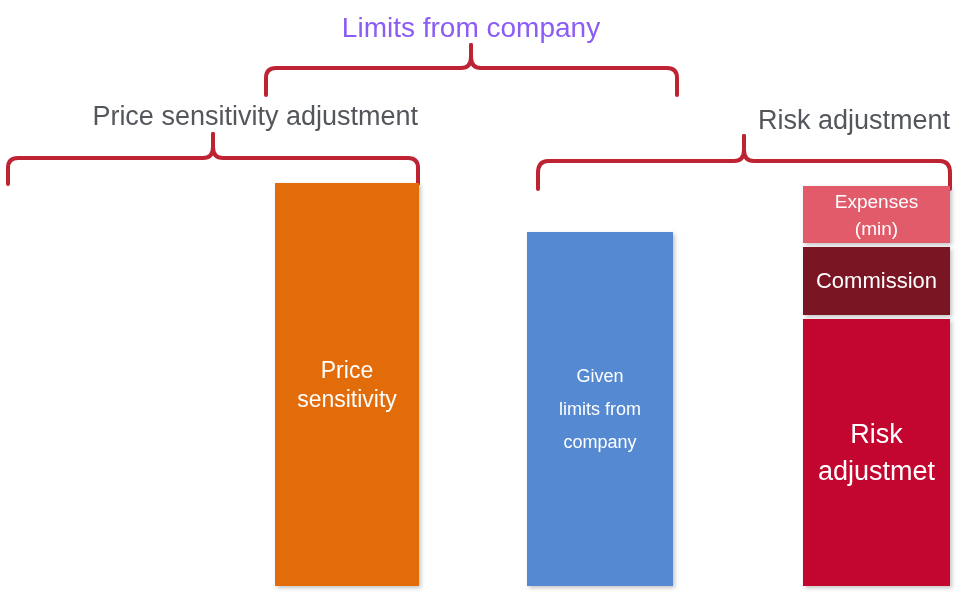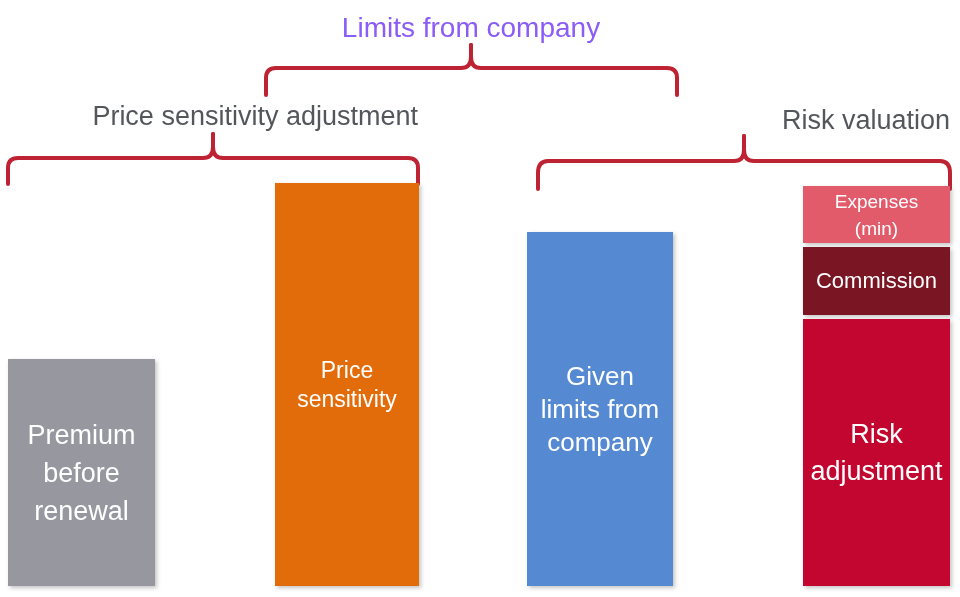--- a/index.html
+++ b/index.html
@@ -47,56 +47,51 @@
     display: flex;
     align-items: center;
     justify-content: center;
     text-align: center;
     color: #FFFFFF;
     box-shadow: 2px 2px 4px rgba(90,90,90,0.35);
   }
   .bar .lbl { white-space: pre-line; }
   .bar-premium        { left: 8px;   top: 359px; width: 147px; height: 227px; font-size: 27px; line-height: 38px; }
   .bar-price          { left: 275px; top: 183px; width: 144px; height: 403px; font-size: 23px; line-height: 29px; }
-  .bar-given          { left: 527px; top: 232px; width: 146px; height: 354px; font-size: 26px; line-height: 33px; }
+  .bar-given          { left: 527px; top: 232px; width: 146px; height: 354px; font-size: 18px; line-height: 33px; }
   .seg-expenses       { left: 803px; top: 186px; width: 147px; height: 57px;  font-size: 19px; line-height: 27px; }
   .seg-commission     { left: 803px; top: 247px; width: 147px; height: 68px;  font-size: 22px; line-height: 26px; }
   .seg-risk-valuation { left: 803px; top: 319px; width: 147px; height: 267px; font-size: 27px; line-height: 37px; }
 </style>
 </head>
 <body>
 
 <div class="canvas">
 
   <div class="title">Limits from company</div>
 
   <div class="heading heading-left">Price sensitivity adjustment</div>
 
-  <div class="heading heading-right">Risk valuation</div>
+  <div class="heading heading-right">Risk adjustment</div>
 
   <svg class="braces" viewBox="0 0 960 597" xmlns="http://www.w3.org/2000/svg">
     <g fill="none" stroke-width="4" stroke-linecap="round" stroke-linejoin="round">
       <path d="M 266 95 L 266 78 Q 266 68 276 68 L 461 68 Q 471 68 471 57 L 471 45" stroke="#BE2333"></path>
       <path d="M 677 95 L 677 78 Q 677 68 667 68 L 481 68 Q 471 68 471 57 L 471 45" stroke="#BE2333"></path>
     </g>
     <g fill="none" stroke-width="4" stroke-linecap="round" stroke-linejoin="round">
       <path d="M 8 184 L 8 168 Q 8 158 18 158 L 203 158 Q 213 158 213 147 L 213 134" stroke="#BE2333"></path>
       <path d="M 418 184 L 418 168 Q 418 158 408 158 L 223 158 Q 213 158 213 147 L 213 134" stroke="#BE2333"></path>
     </g>
     <g fill="none" stroke-width="4" stroke-linecap="round" stroke-linejoin="round">
       <path d="M 538 189 L 538 173 Q 538 161 548 161 L 734 161 Q 744 161 744 150 L 744 136" stroke="#BE2333"></path>
       <path d="M 950 189 L 950 173 Q 950 161 940 161 L 754 161 Q 744 161 744 150 L 744 136" stroke="#BE2333"></path>
     </g>
   </svg>
 
-  <div class="bar bar-premium" style="background-color: rgb(151, 151, 159);">
-    <span class="lbl">Premium
-before
-renewal</span>
-  </div>
 
   <div class="bar bar-price" style="background-color: rgb(227, 108, 10);">
     <span class="lbl">Price
 sensitivity</span>
   </div>
 
   <div class="bar bar-given" style="background-color: rgb(85, 137, 209);">
     <span class="lbl">Given
 limits from
 company</span>
@@ -106,16 +101,16 @@
     <span class="lbl">Expenses
 (min)</span>
   </div>
 
   <div class="bar seg-commission" style="background-color: rgb(122, 22, 35);">
     <span class="lbl">Commission</span>
   </div>
 
   <div class="bar seg-risk-valuation" style="background-color: rgb(194, 6, 47);">
     <span class="lbl">Risk
-adjustment</span>
+adjustmet</span>
   </div>
 
 </div>
 
 </body></html>

